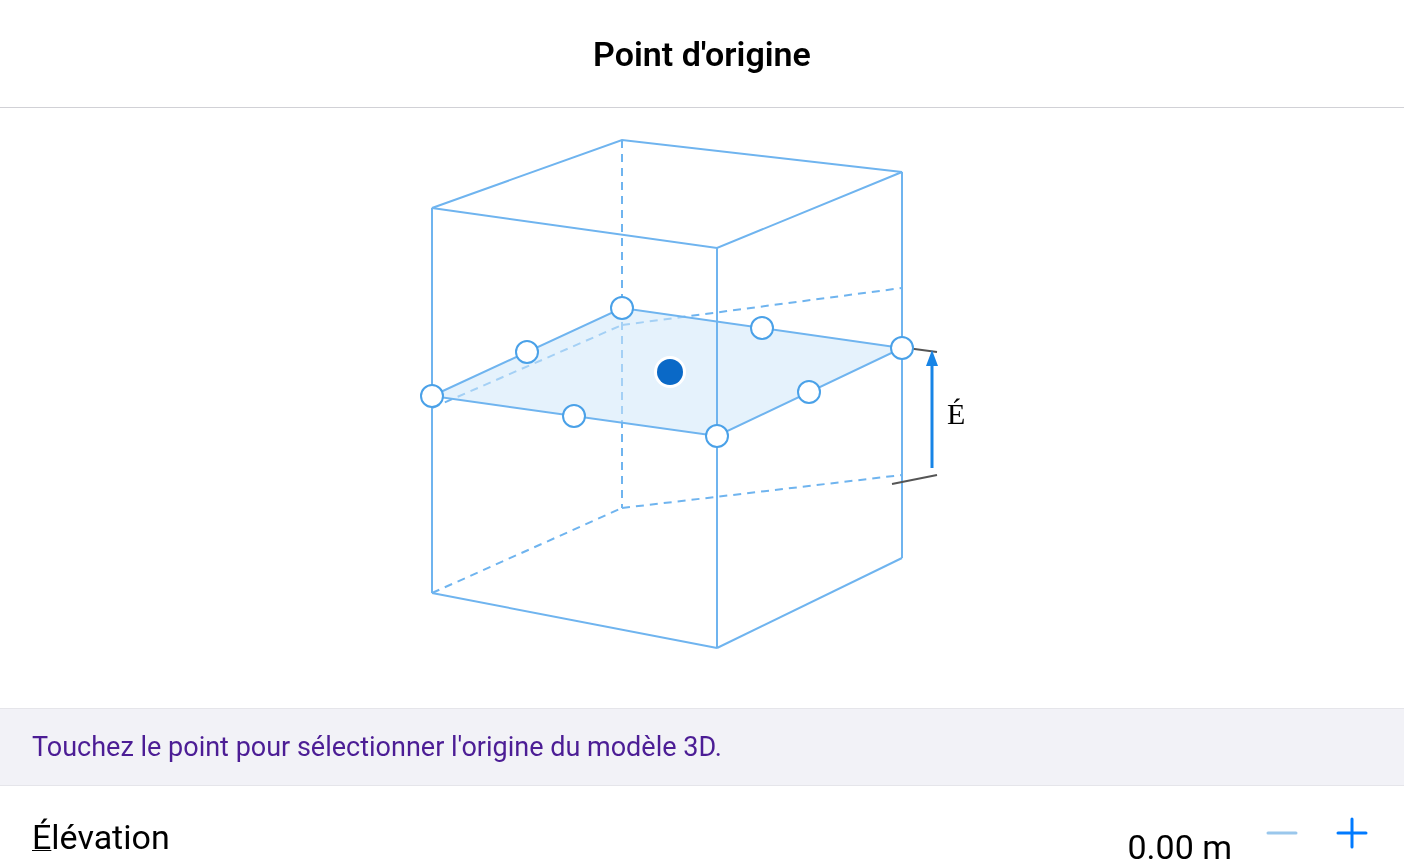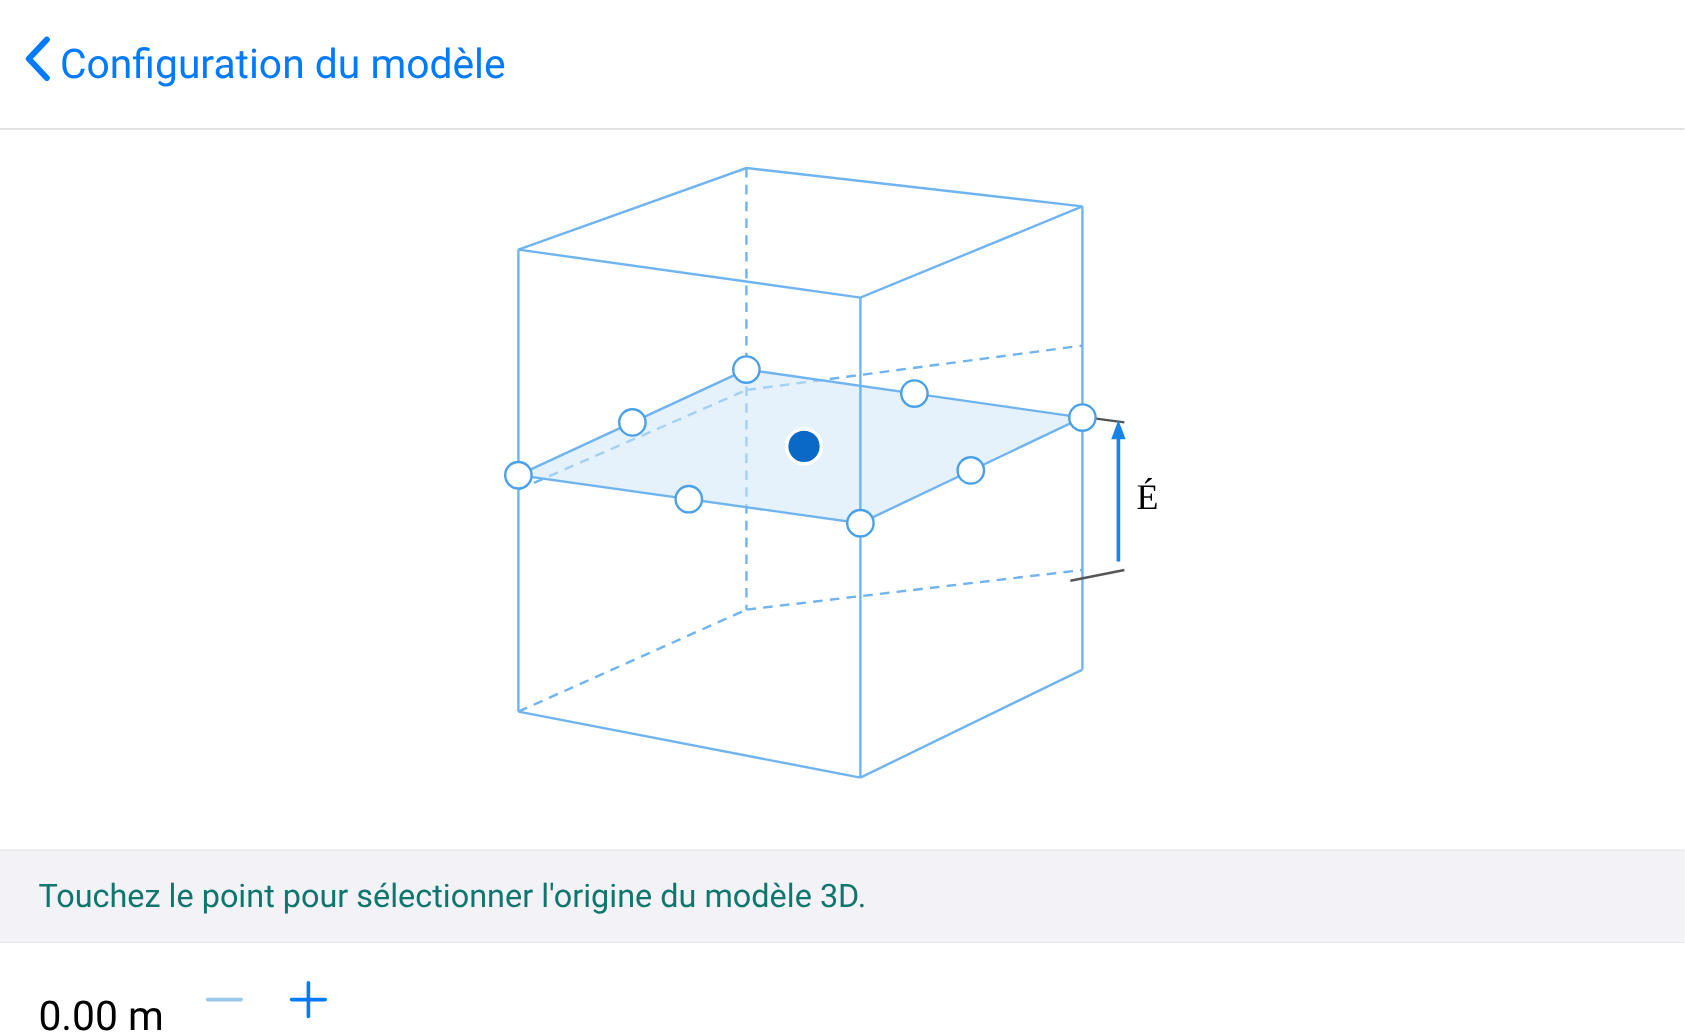--- a/index.html
+++ b/index.html
@@ -46,21 +46,21 @@
       height: 600px;
       display: flex;
       align-items: center;
       justify-content: center;
       background: #ffffff;
     }
     .info-bar {
       background: #f2f2f7;
       padding: 22px 32px;
       font-size: 27px;
-      color: #0f766e;
+      color: #4c1d95;
       border-top: 1px solid #e5e5ea;
       border-bottom: 1px solid #e5e5ea;
     }
     .elevation-row {
       display: flex;
       align-items: center;
       padding: 20px 32px;
       font-size: 34px;
       background: #ffffff;
     }
@@ -90,28 +90,21 @@
       line-height: 1;
     }
     .stepper-btn.minus {
       color: #9ac7ec;
     }
   </style>
 </head>
 <body>
 
 <div class="header">
-  <div class="back-button">
-    <span class="back-chevron">
-      <svg width="22" height="38" viewBox="0 0 22 38" fill="none">
-        <path d="M19 3 L4 19 L19 35" stroke="#007aff" stroke-width="5" stroke-linecap="round" stroke-linejoin="round"></path>
-      </svg>
-    </span>
-    <span>Configuration du modèle</span>
-  </div>
+  <div class="header-title">Point d'origine</div>
 </div>
 
 <div class="diagram-area">
   <svg width="620" height="560" viewBox="0 0 620 560">
 
     <line x1="230" y1="12" x2="230" y2="380" stroke="#6fb4ef" stroke-width="2" stroke-dasharray="8,6"></line>
 
     <line x1="40" y1="465" x2="230" y2="380" stroke="#6fb4ef" stroke-width="2" stroke-dasharray="8,6"></line>
     <line x1="230" y1="380" x2="510" y2="347" stroke="#6fb4ef" stroke-width="2" stroke-dasharray="8,6"></line>
 
@@ -153,20 +146,21 @@
     <circle cx="182" cy="288" r="11" fill="#fff" stroke="#4aa1e8" stroke-width="2"></circle>
 
     <circle cx="278" cy="244" r="16" fill="#fff"></circle>
     <circle cx="278" cy="244" r="13" fill="#0a69c7"></circle>
   </svg>
 </div>
 
 <div class="info-bar">Touchez le point pour sélectionner l'origine du modèle 3D.</div>
 
 <div class="elevation-row">
+  <div class="elevation-label"><span class="underline">É</span><span>lévation</span></div>
   <div class="elevation-value">0.00 m</div>
   <div class="stepper">
     <span class="stepper-btn minus">
       <svg width="40" height="40" viewBox="0 0 40 40">
           <line x1="6" y1="20" x2="34" y2="20" stroke="#9ac7ec" stroke-width="3" stroke-linecap="round"></line>
         </svg>
     </span>
     <span class="stepper-btn plus">
       <svg width="40" height="40" viewBox="0 0 40 40">
           <line x1="6" y1="20" x2="34" y2="20" stroke="#007aff" stroke-width="3" stroke-linecap="round"></line>

